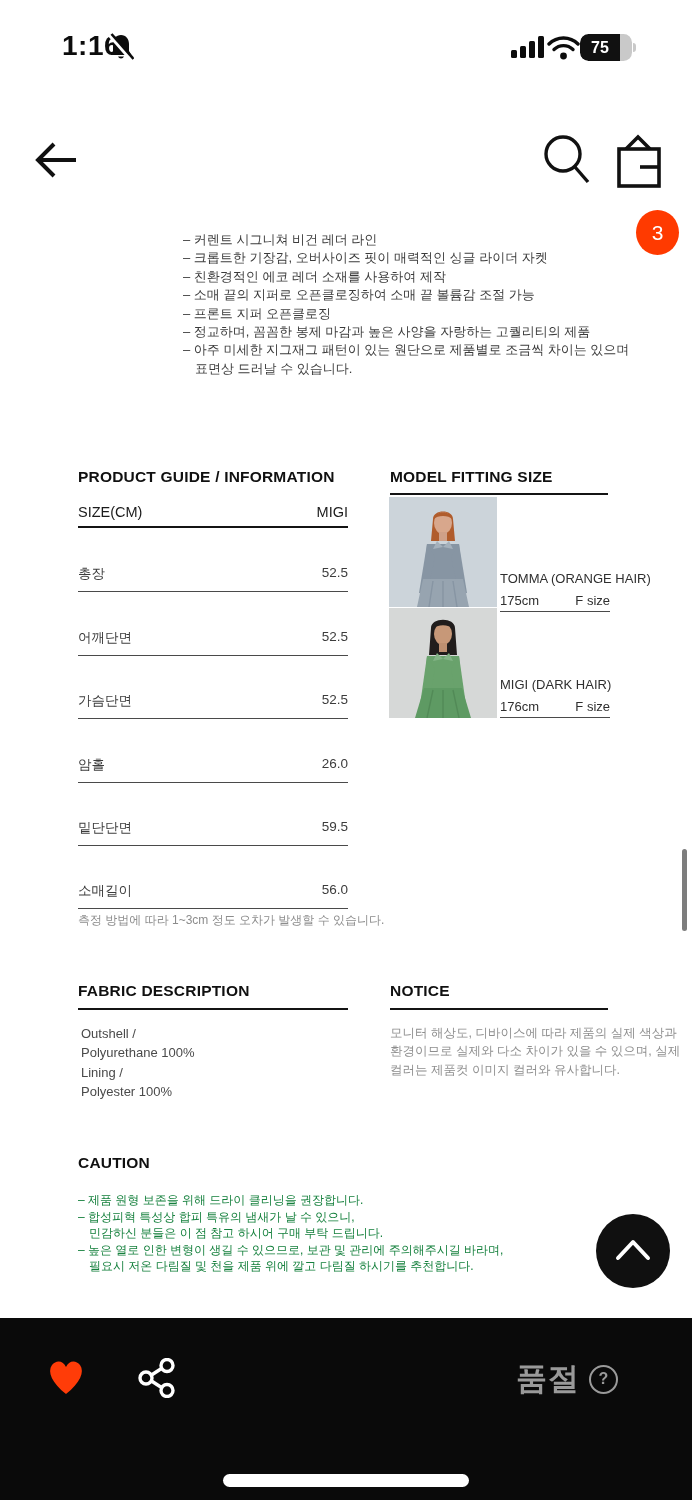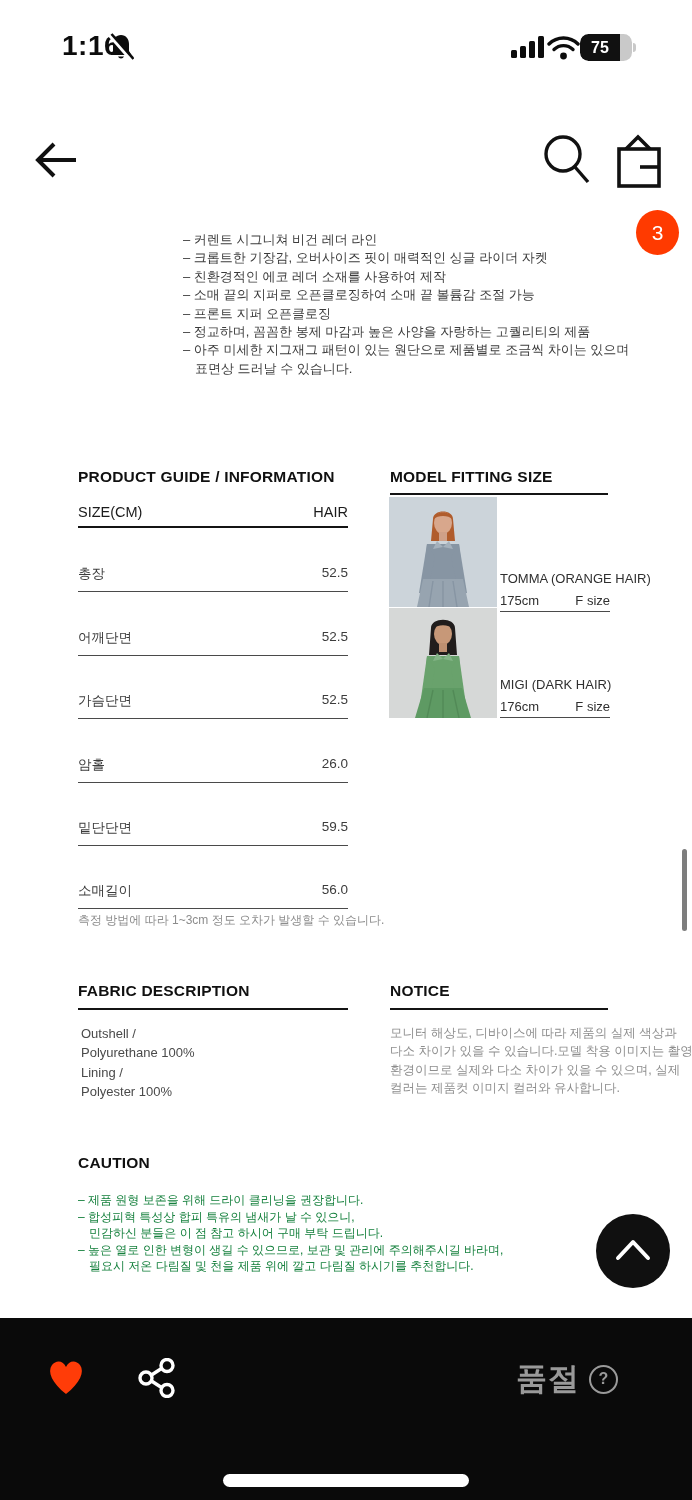--- a/index.html
+++ b/index.html
@@ -149,21 +149,21 @@
     <div class="d-line d-dash">프론트 지퍼 오픈클로징</div>
     <div class="d-line d-dash">정교하며, 꼼꼼한 봉제 마감과 높은 사양을 자랑하는 고퀄리티의 제품</div>
     <div class="d-line d-dash">아주 미세한 지그재그 패턴이 있는 원단으로 제품별로 조금씩 차이는 있으며</div>
     <div class="d-line d-cont">표면상 드러날 수 있습니다.</div>
   </div>
 
   <div class="pg">
     <div class="sec-title">PRODUCT GUIDE / INFORMATION</div>
     <div class="pg-header">
       <span>SIZE(CM)</span>
-      <span>HAIR</span>
+      <span>MIGI</span>
     </div>
     <div class="pg-header-line"></div>
     <div class="pg-row" style="top:97px">
       <span>총장</span>
       <span>52.5</span>
     </div>
     <div class="pg-row" style="top:161px">
       <span>어깨단면</span>
       <span>52.5</span>
     </div>
@@ -254,21 +254,20 @@
       <div>Lining /</div>
       <div>Polyester 100%</div>
     </div>
   </div>
 
   <div class="notice">
     <div class="sec-title">NOTICE</div>
     <div class="notice-line"></div>
     <div class="notice-body">
       <div>모니터 해상도, 디바이스에 따라 제품의 실제 색상과</div>
-      <div>다소 차이가 있을 수 있습니다.모델 착용 이미지는 촬영</div>
       <div>환경이므로 실제와 다소 차이가 있을 수 있으며, 실제</div>
       <div>컬러는 제품컷 이미지 컬러와 유사합니다.</div>
     </div>
   </div>
 
   <div class="caution">
     <div class="sec-title">CAUTION</div>
     <div class="caution-body">
       <div class="c-dash">제품 원형 보존을 위해 드라이 클리닝을 권장합니다.</div>
       <div class="c-dash">합성피혁 특성상 합피 특유의 냄새가 날 수 있으니,</div>

